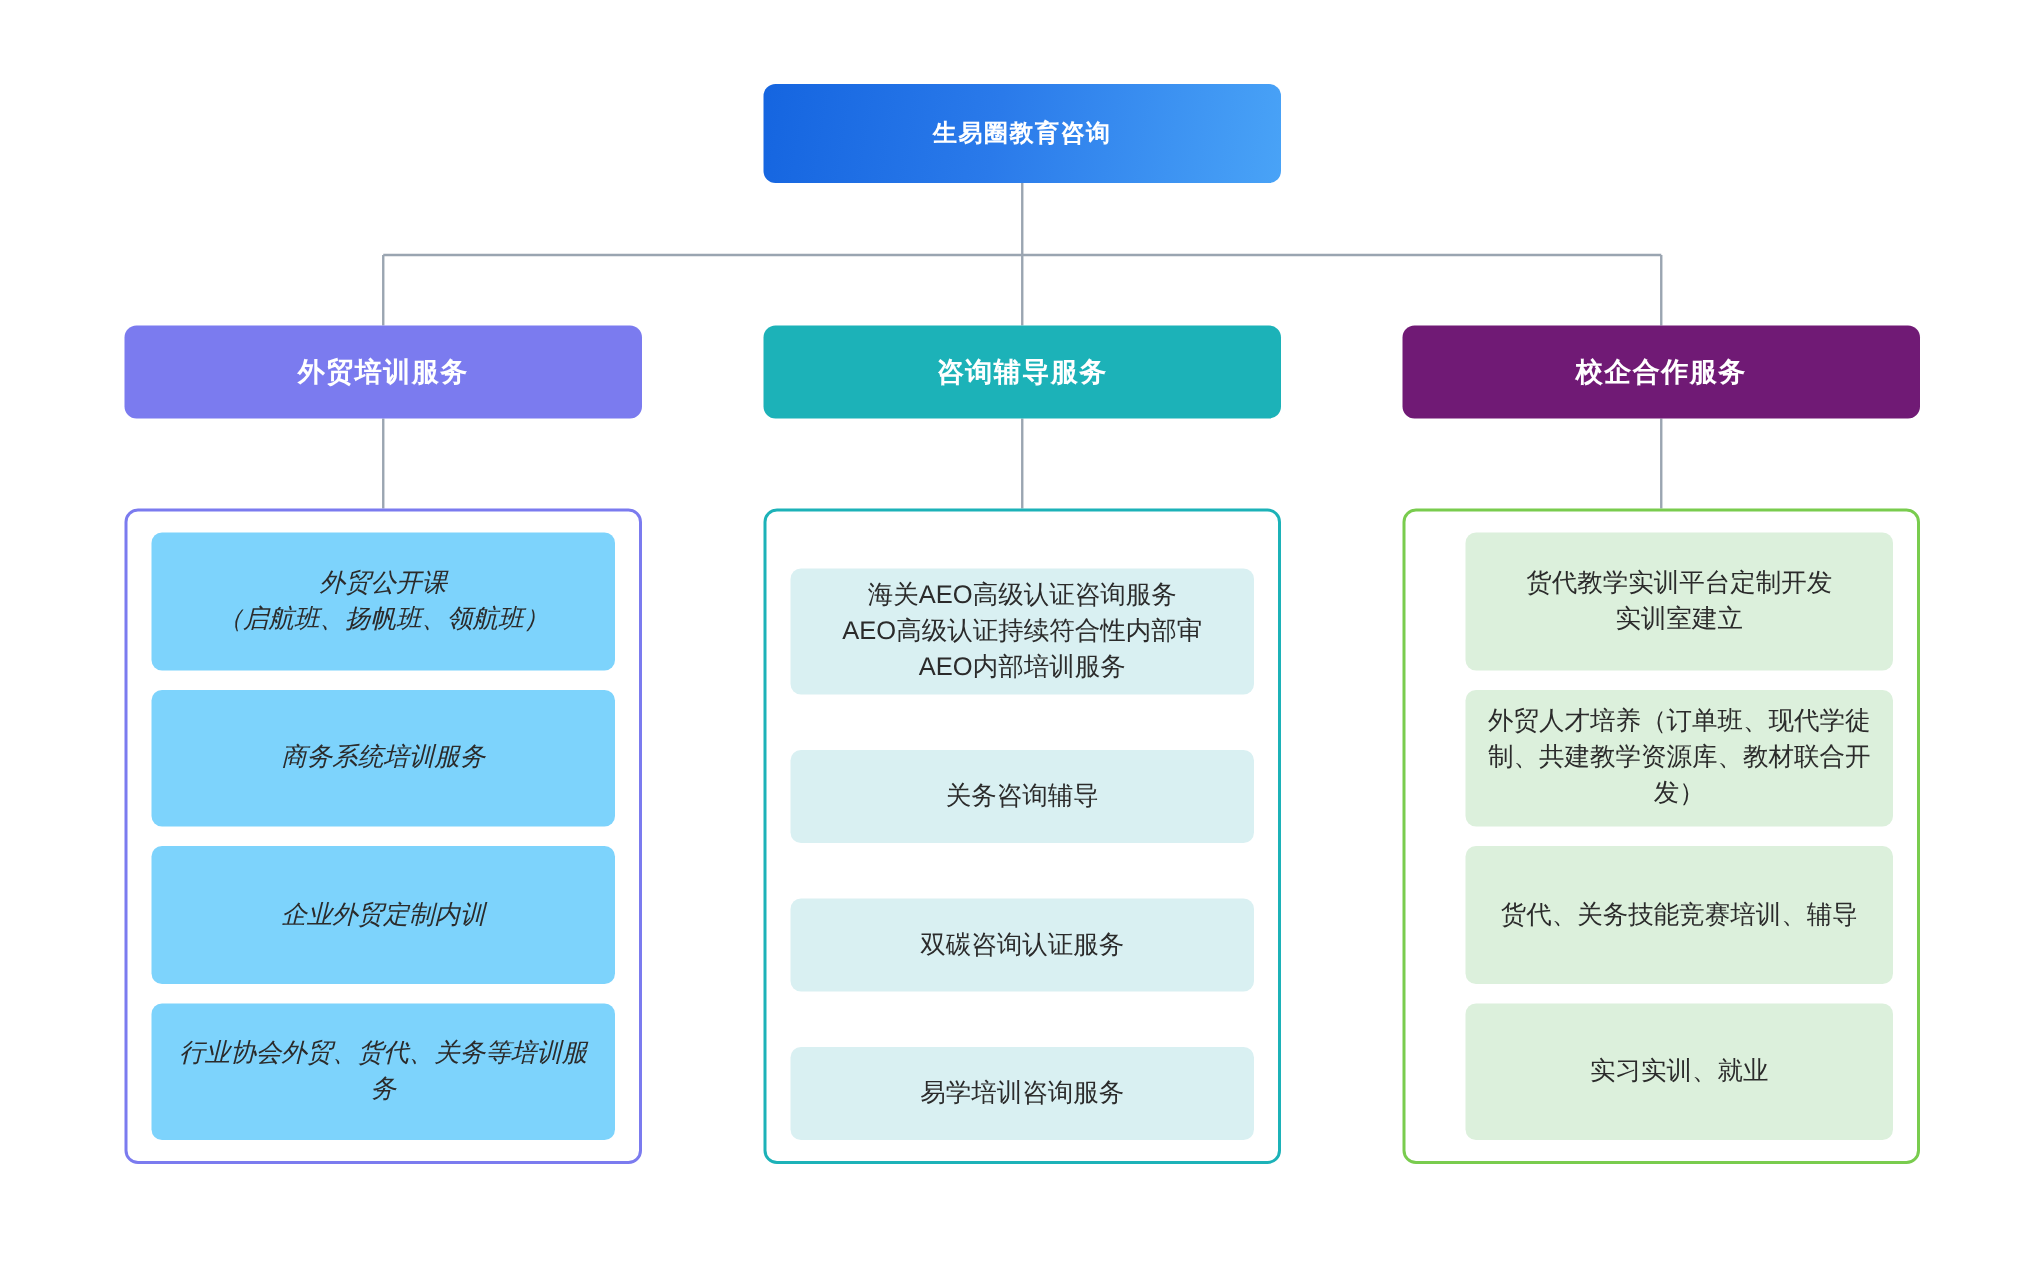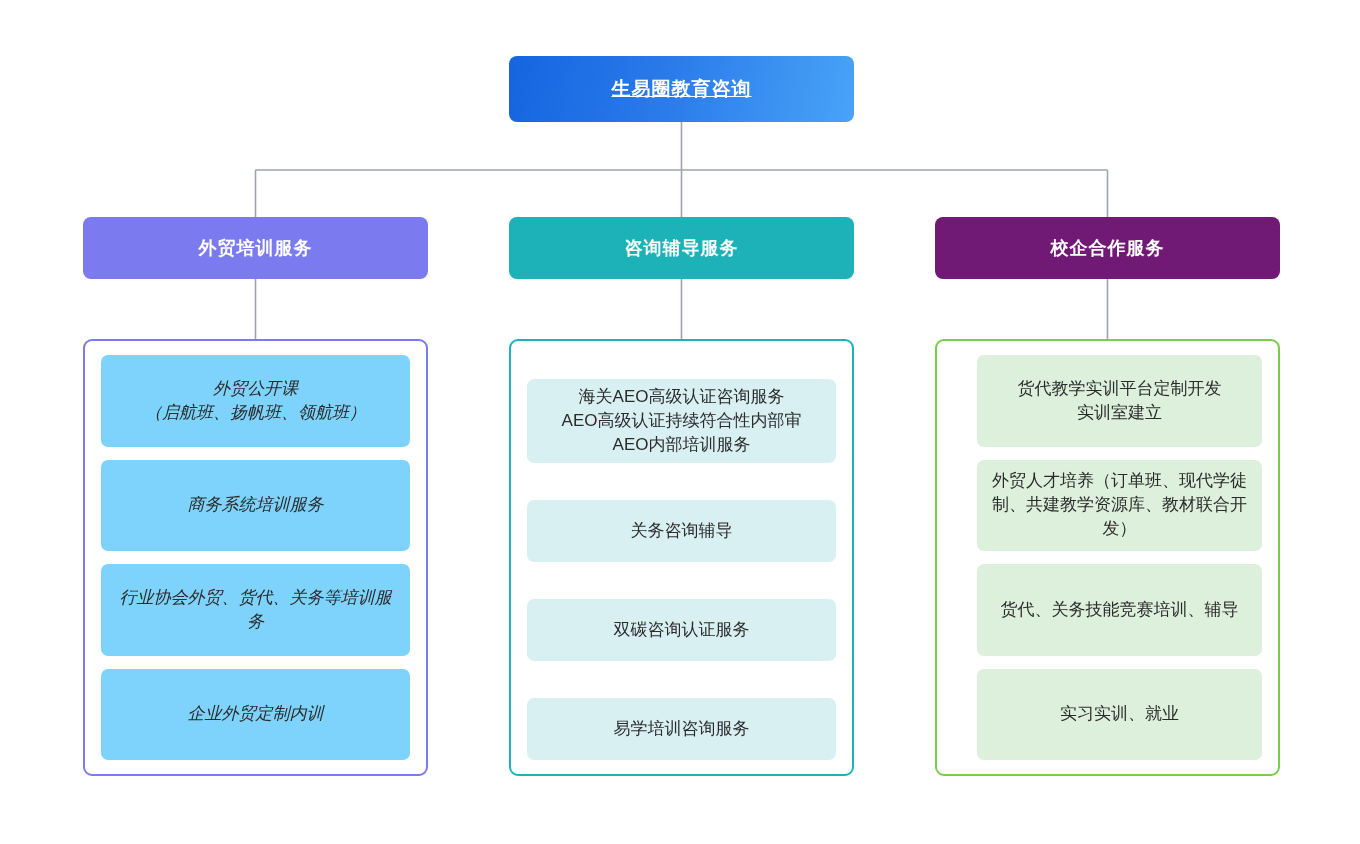--- a/index.html
+++ b/index.html
@@ -33,24 +33,23 @@
     left: 509px;
     top: 56px;
     width: 345px;
     height: 66px;
     border-radius: 8px;
     background: linear-gradient(100deg, #1565e0 0%, #2a7aea 45%, #49a3f7 100%);
     display: flex;
     align-items: center;
     justify-content: center;
     color: #ffffff;
-    font-size: 19px;
+    font-size: 16px;
     font-weight: bold;
     letter-spacing: 1px;
-    text-decoration: underline;
   }
 
   
   .cat-header {
     position: absolute;
     top: 217px;
     width: 345px;
     height: 62px;
     border-radius: 8px;
     display: flex;
@@ -132,22 +131,22 @@
     <span>咨询辅导服务</span>
   </div>
   <div class="cat-header c2">
     <span>校企合作服务</span>
   </div>
 
   <div class="group-box c0">
     <div class="item-card">外贸公开课
 （启航班、扬帆班、领航班）</div>
     <div class="item-card">商务系统培训服务</div>
+    <div class="item-card">企业外贸定制内训</div>
     <div class="item-card">行业协会外贸、货代、关务等培训服务</div>
-    <div class="item-card">企业外贸定制内训</div>
   </div>
 
   <div class="group-box c1">
     <div class="item-card">海关AEO高级认证咨询服务
 AEO高级认证持续符合性内部审
 AEO内部培训服务</div>
     <div class="item-card">关务咨询辅导</div>
     <div class="item-card">双碳咨询认证服务</div>
     <div class="item-card">易学培训咨询服务</div>
   </div>

